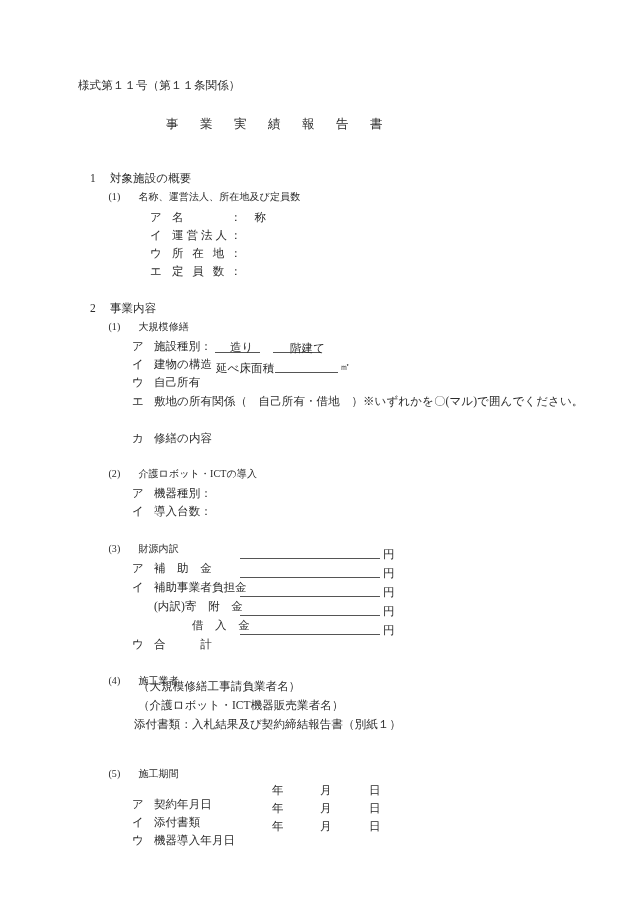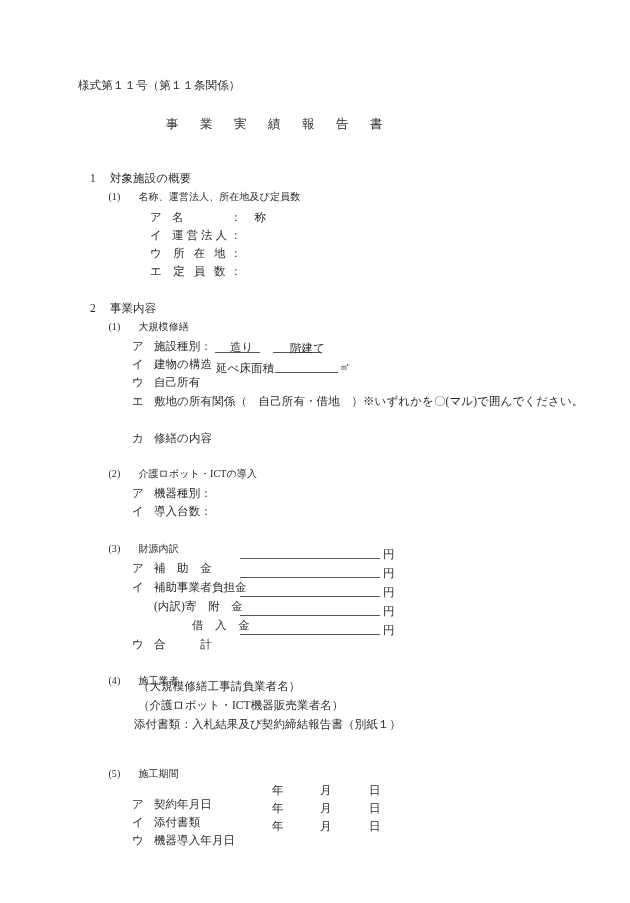--- a/index.html
+++ b/index.html
@@ -52,21 +52,21 @@
   .item { left: 120px; font-size: 11.5px; }
   .item .kk { display: inline-block; width: 22px; }
 
   .item-deep { left: 138px; font-size: 11.5px; }
   .item-deep .kk { display: inline-block; width: 22px; }
 
   .plain { left: 138px; font-size: 11.5px; }
 
   
   .spread2 { display: inline-block; width: 58px; letter-spacing: 16px; }
-  .spread4 { display: inline-block; width: 58px; letter-spacing: 3px; text-align: center; }
+  .spread4 { display: inline-block; width: 58px; letter-spacing: 3px; }
 
   
   .money-label { display: inline-block; }
   .rule {
     position: absolute;
     height: 0;
     border-bottom: 1px solid #555;
   }
   .yen { position: absolute; font-size: 11.5px; }
   .date-col { position: absolute; font-size: 11.5px; }

